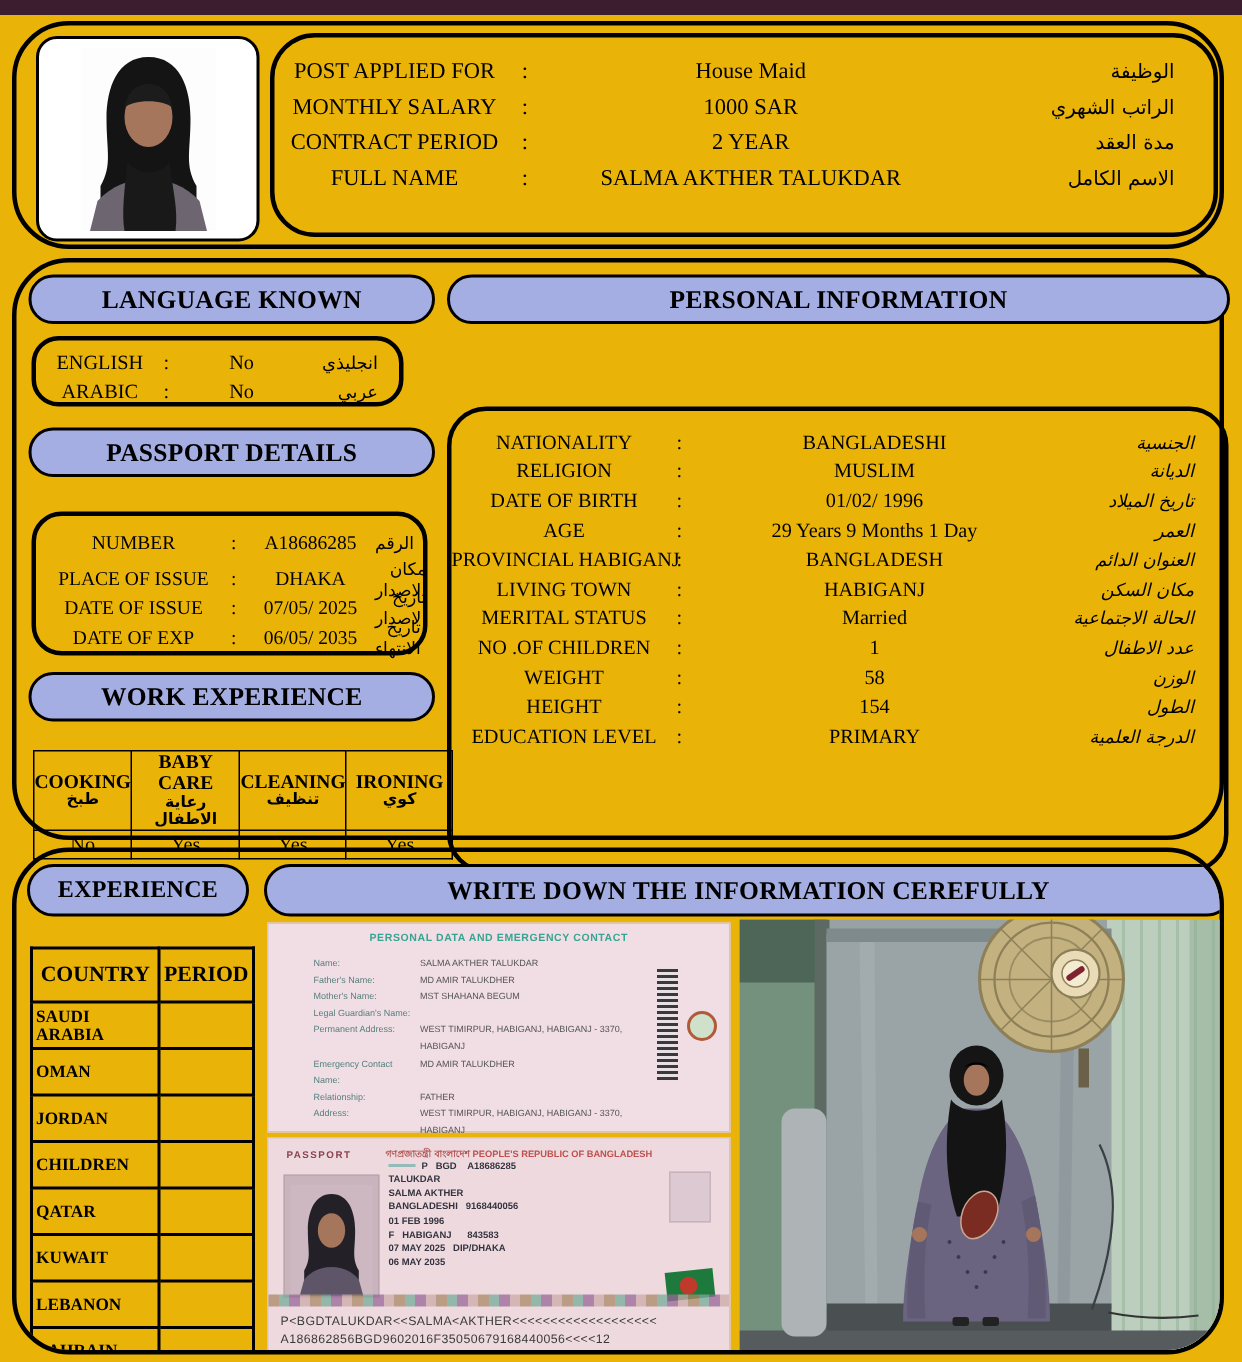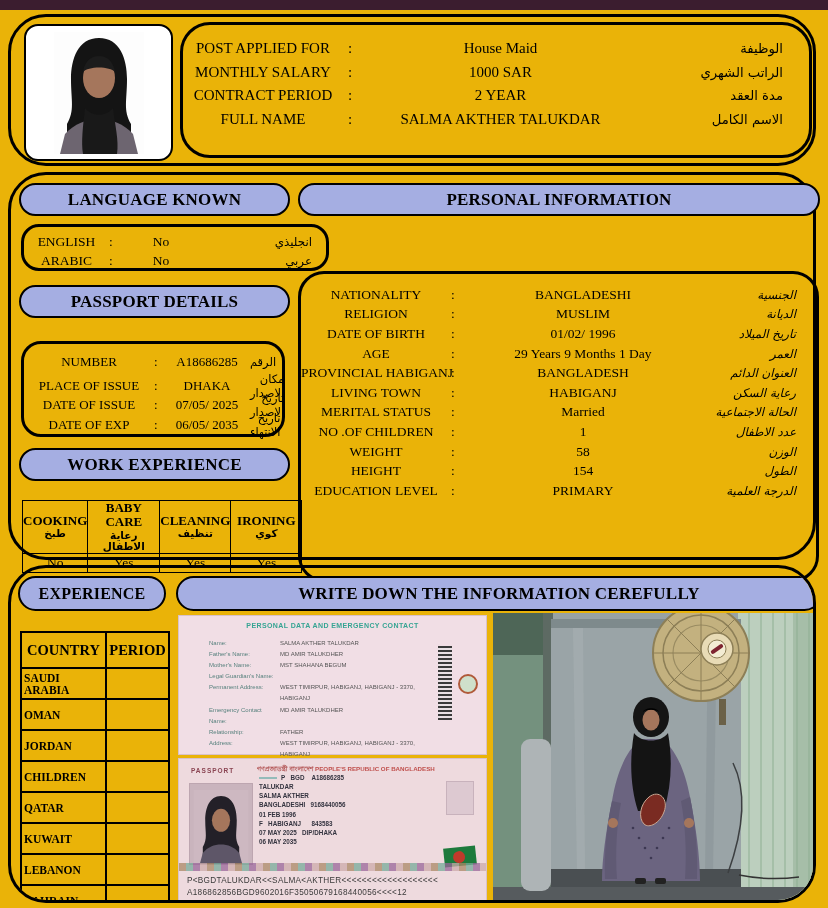--- a/index.html
+++ b/index.html
@@ -18,21 +18,21 @@
   
   .photo-frame{position:absolute;left:13px;top:7px;width:145px;height:133px;background:#fff;
                border:2.5px solid #000;border-radius:14px;display:flex;align-items:center;justify-content:center;}
   .info-box{left:169px;top:5px;width:632px;height:136px;border-radius:30px;padding-top:12px;}
   .info-row{display:grid;grid-template-columns:160px 14px 1fr 165px;align-items:center;height:23.5px;font-size:15px;}
   .info-row .lbl{text-align:center;}
   .info-row .cl{text-align:center;}
   .info-row .val{text-align:center;}
   .info-row .arv{text-align:right;padding-right:26px;}
   
-  .lang-box{left:10px;top:49px;width:308px;height:47px;border-radius:18px;padding-top:5px;}
+  .lang-box{left:10px;top:49px;width:248px;height:47px;border-radius:18px;padding-top:5px;}
   .lang-row{display:grid;grid-template-columns:85px 12px 80px 1fr;align-items:center;height:19px;font-size:13.5px;}
   .lang-row .lbl{text-align:center;}
   .lang-row .val{text-align:center;}
   .lang-row .arv{text-align:right;padding-right:14px;}
   .pass-box{left:10px;top:166px;width:264px;height:96px;border-radius:20px;padding-top:8px;}
   .pass-row{display:grid;grid-template-columns:130px 10px 86px 1fr;align-items:center;height:19.5px;font-size:13px;}
   .pass-row .lbl{text-align:center;}
   .pass-row .val{text-align:center;}
   .pass-row .arv{text-align:right;padding-right:10px;}
   
@@ -243,21 +243,21 @@
       <div class="pers-row">
         <span class="lbl">PROVINCIAL HABIGANJ</span>
         <span>:</span>
         <span class="val">BANGLADESH</span>
         <span class="arv ar">العنوان الدائم</span>
       </div>
       <div class="pers-row">
         <span class="lbl">LIVING TOWN</span>
         <span>:</span>
         <span class="val">HABIGANJ</span>
-        <span class="arv ar">رعاية السكن</span>
+        <span class="arv ar">مكان السكن</span>
       </div>
       <div class="pers-row">
         <span class="lbl">MERITAL STATUS</span>
         <span>:</span>
         <span class="val">Married</span>
         <span class="arv ar">الحالة الاجتماعية</span>
       </div>
       <div class="pers-row">
         <span class="lbl">NO .OF CHILDREN</span>
         <span>:</span>

